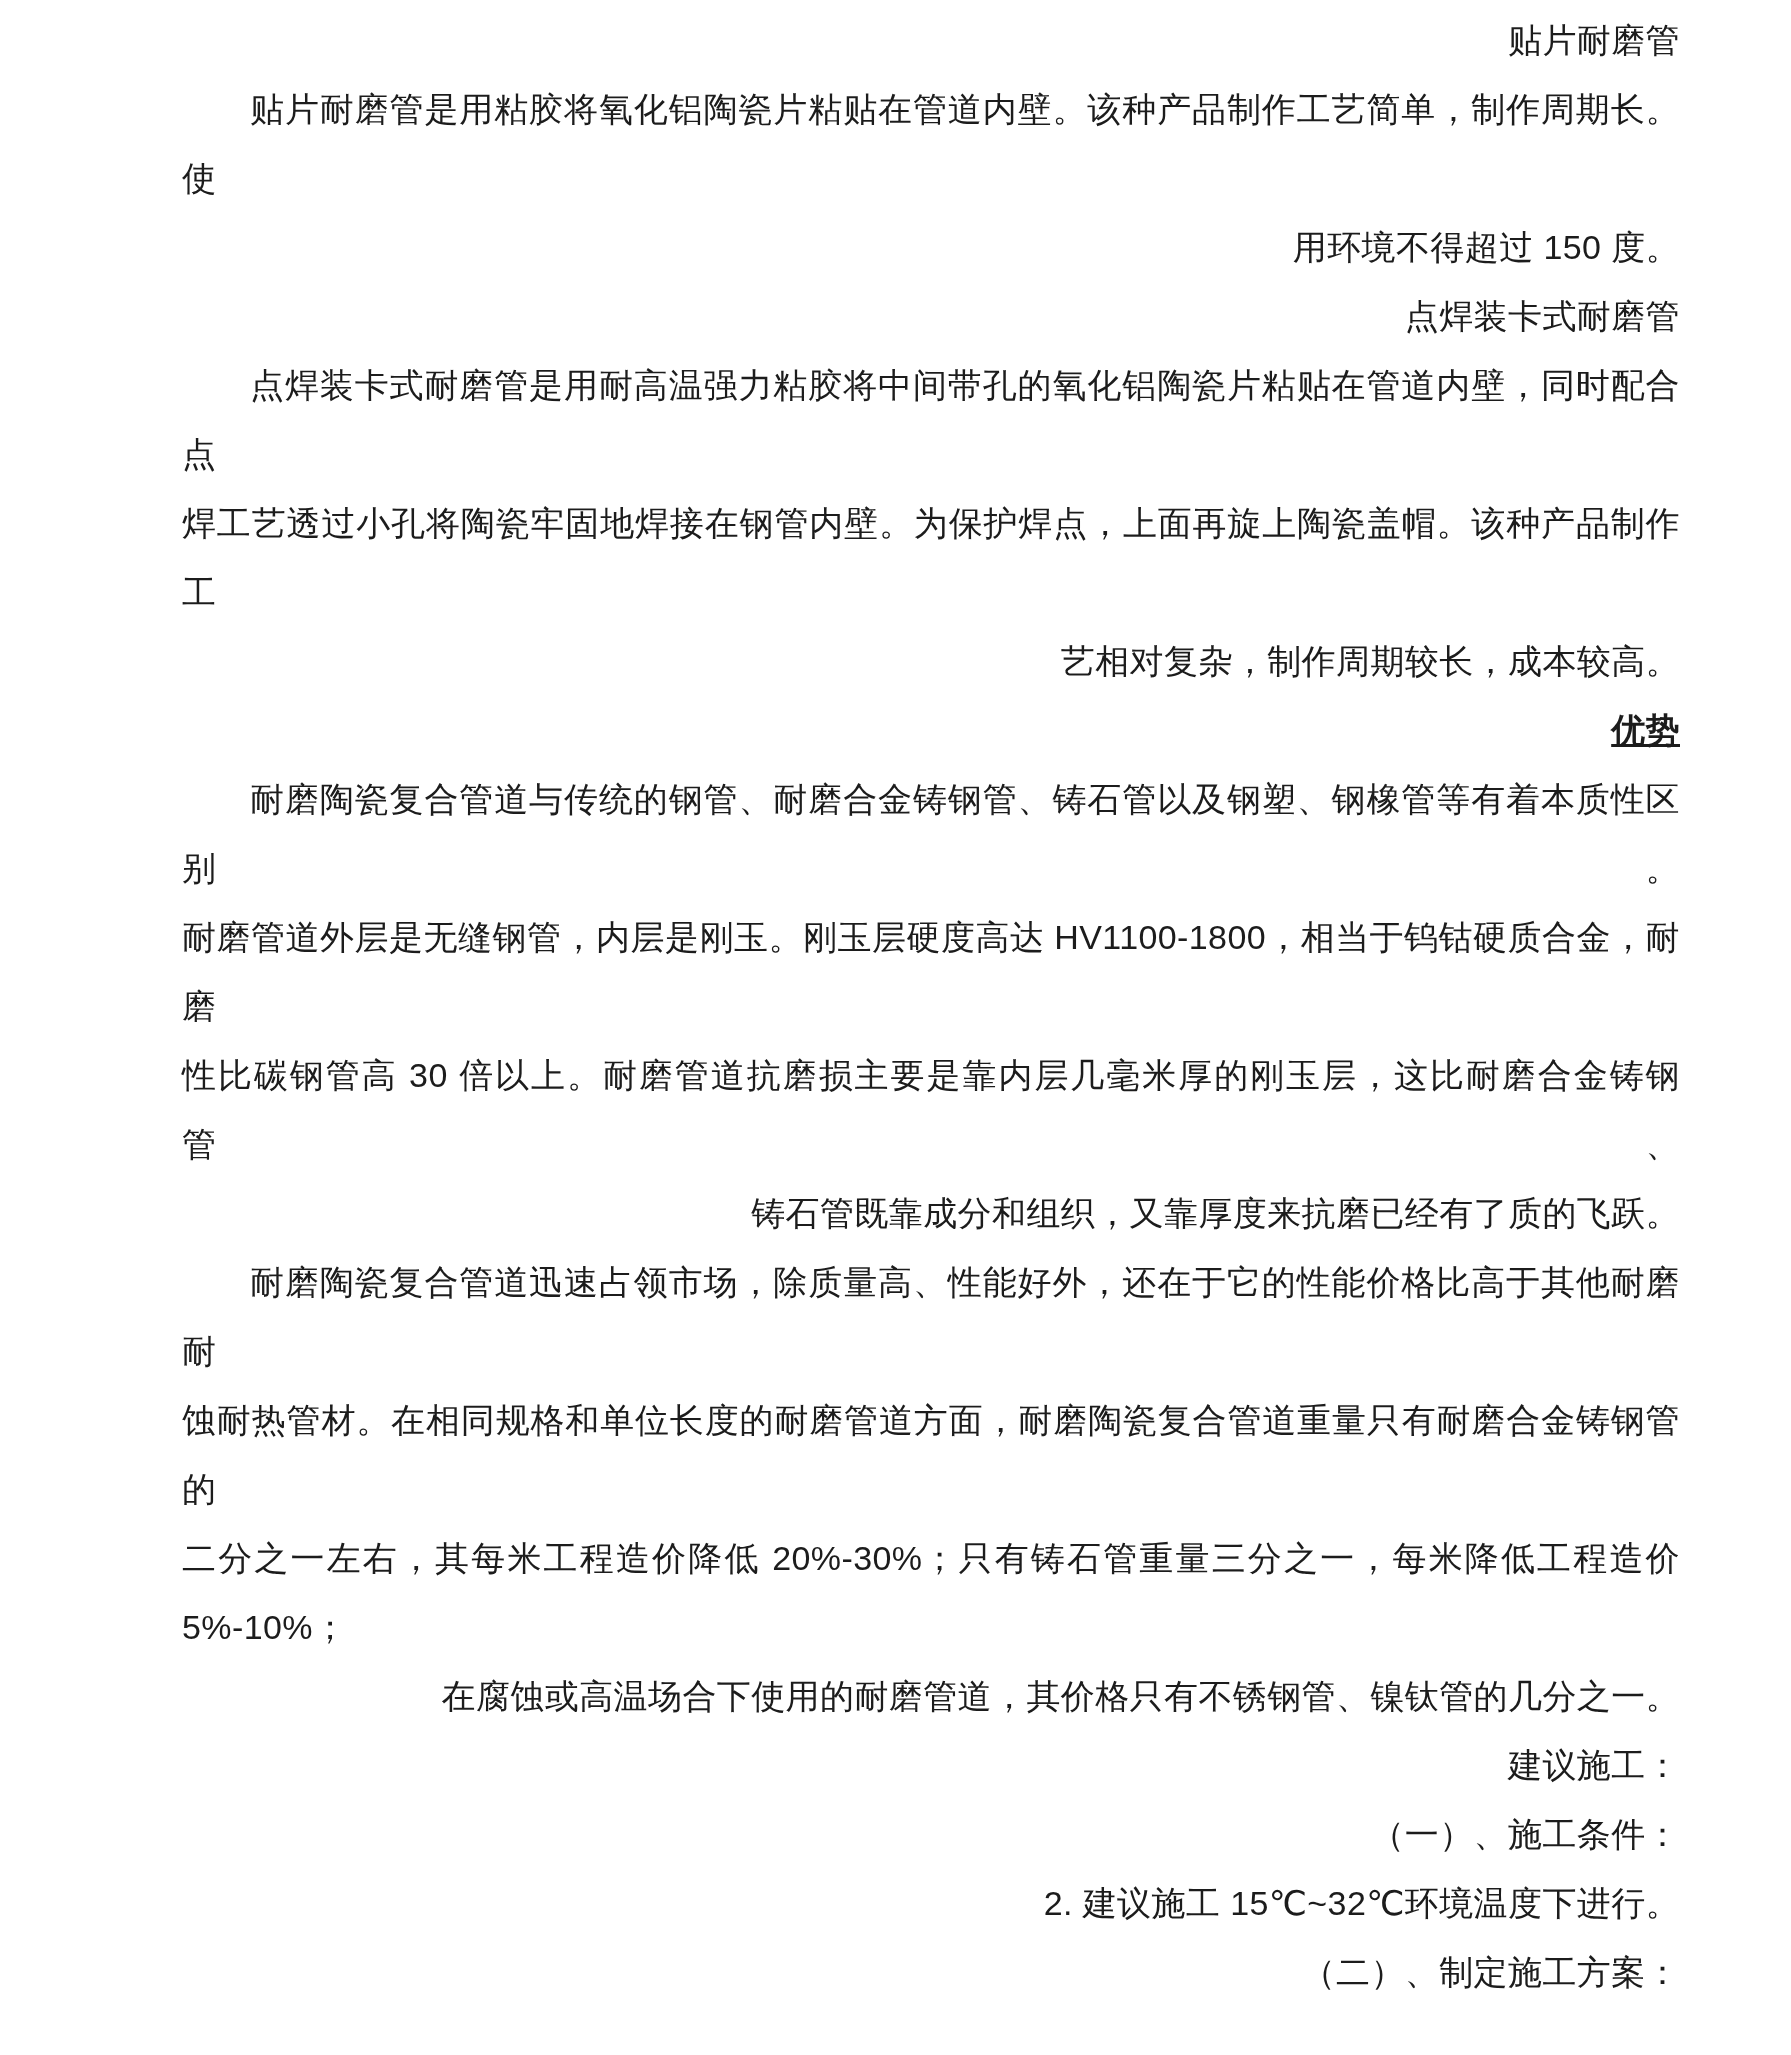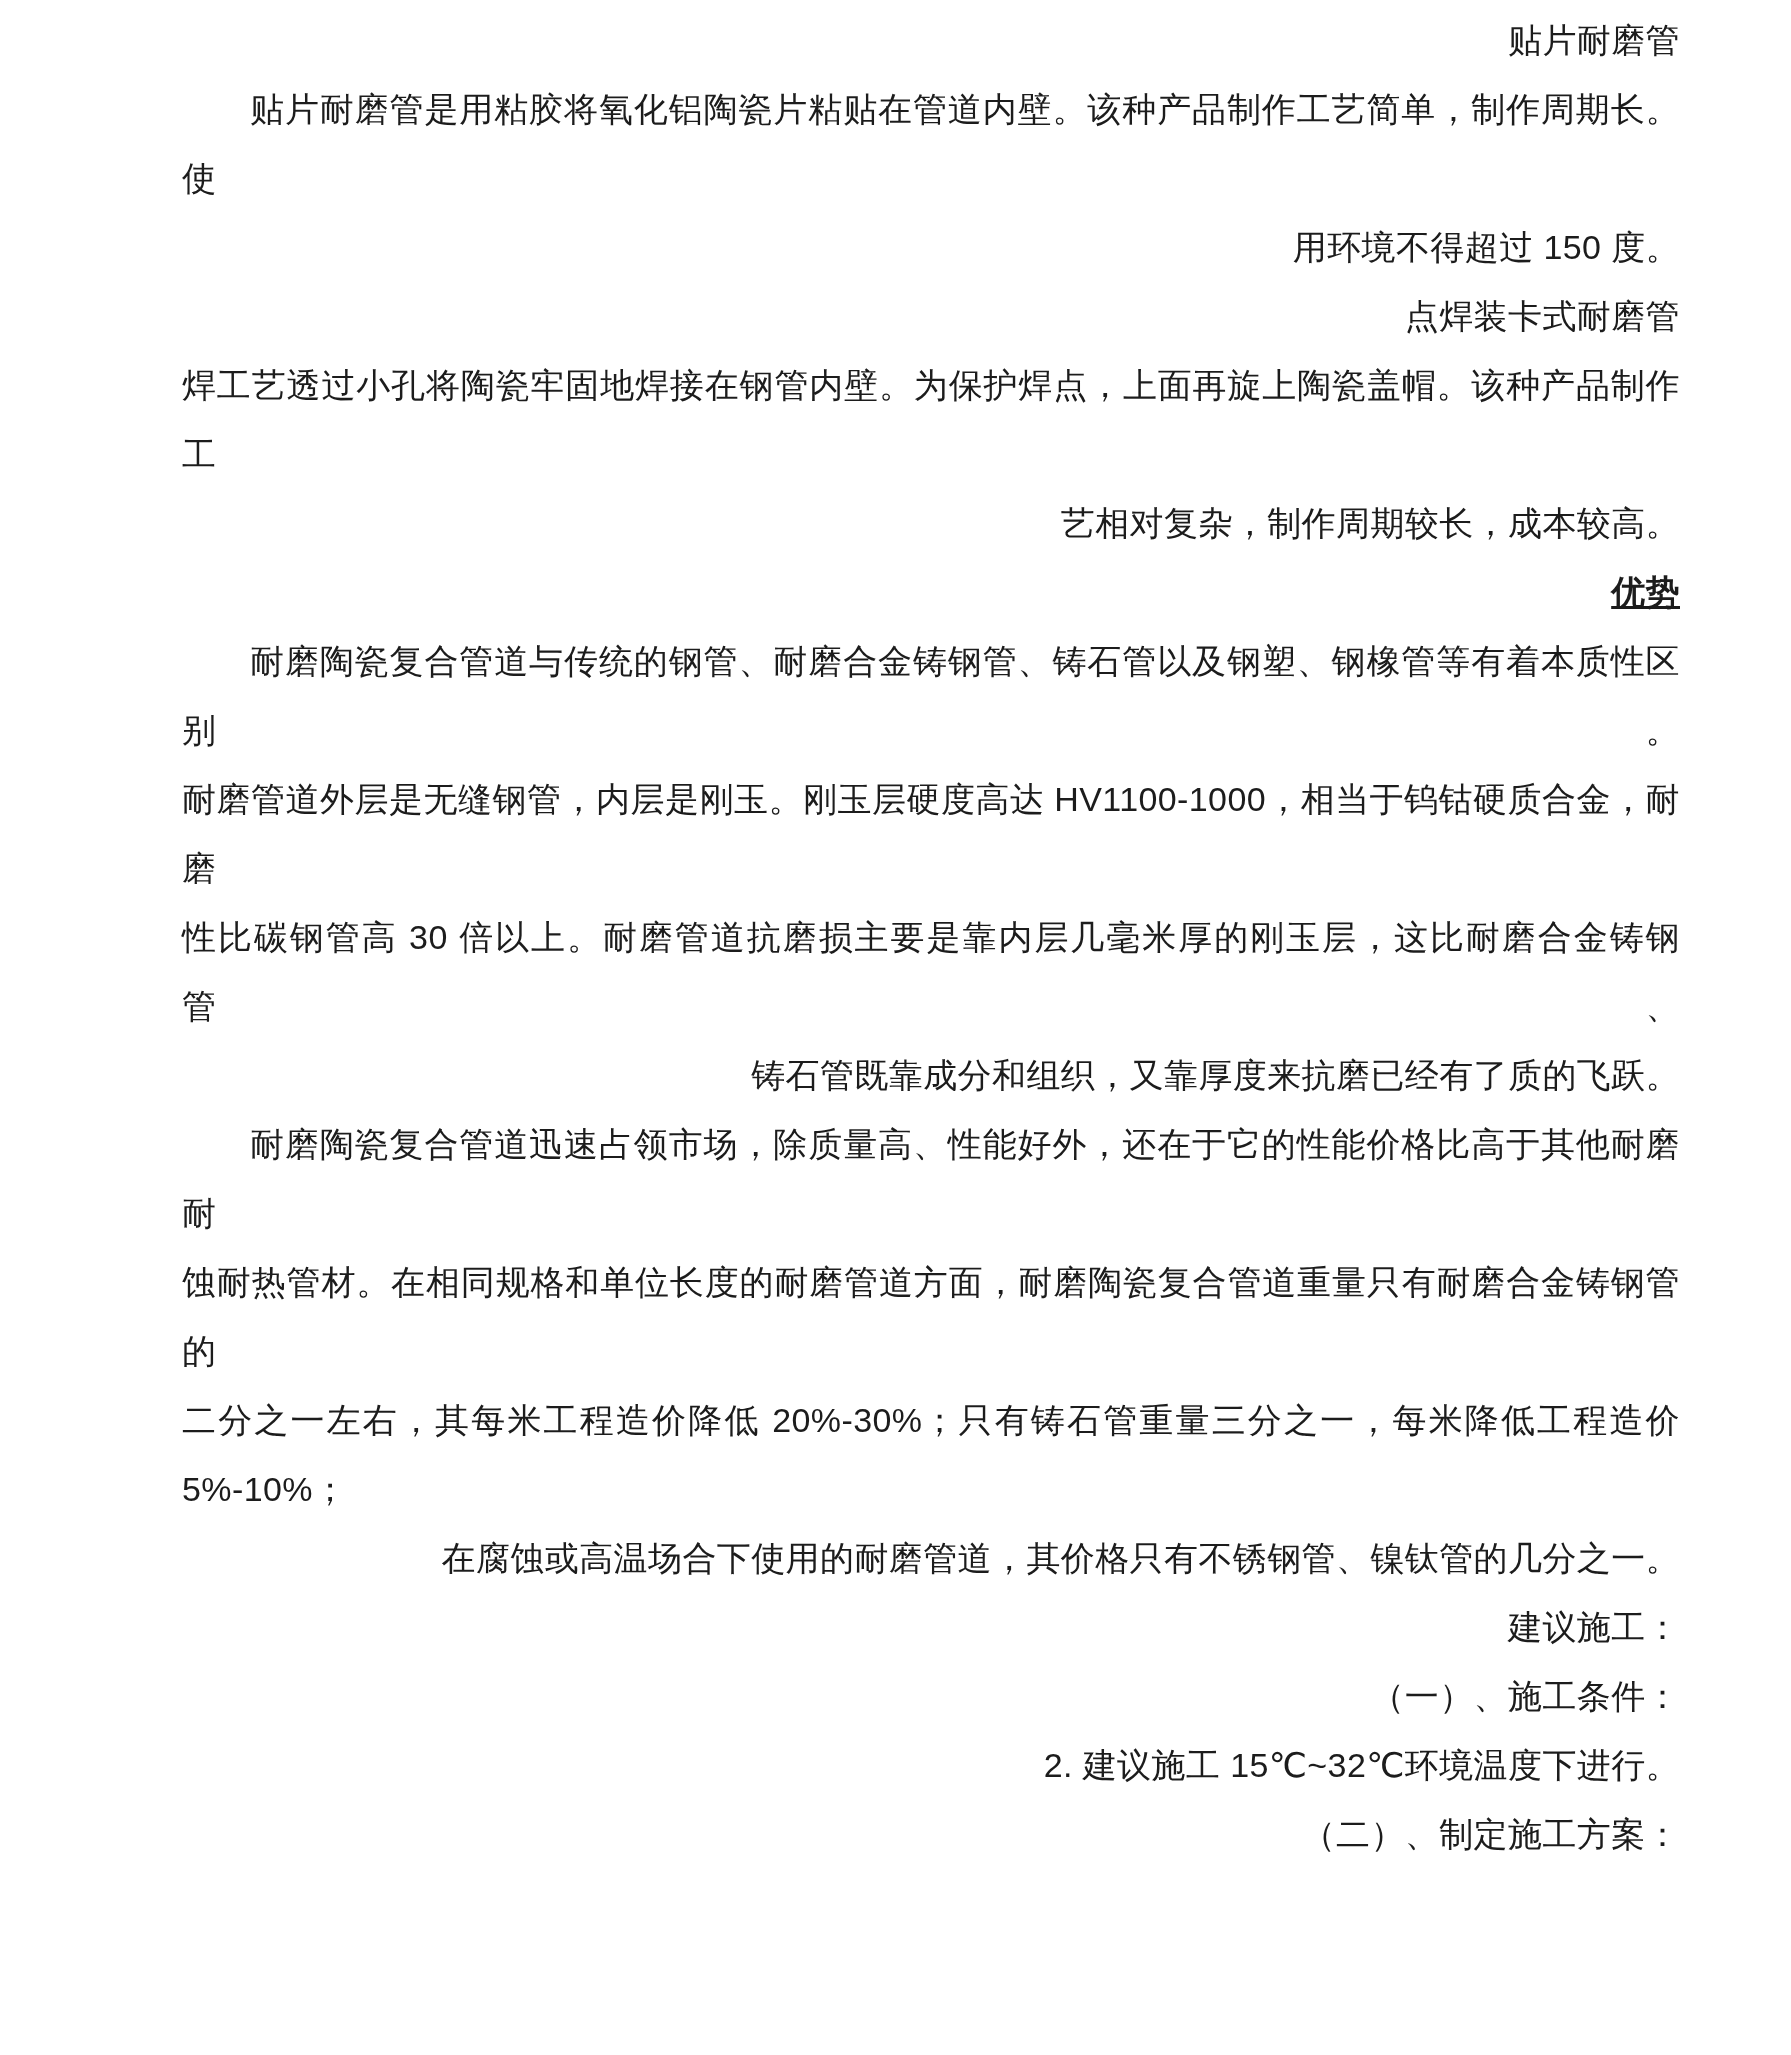--- a/index.html
+++ b/index.html
@@ -40,25 +40,26 @@
 </style>
 </head>
 <body>
 
 <div class="page">
   <div class="content">
     <div class="ln ind2">贴片耐磨管</div>
     <div class="ln ind2 fill">贴片耐磨管是用粘胶将氧化铝陶瓷片粘贴在管道内壁。该种产品制作工艺简单，制作周期长。使</div>
     <div class="ln">用环境不得超过 150 度。</div>
     <div class="ln ind2">点焊装卡式耐磨管</div>
+    <div class="ln ind2 fill">点焊装卡式耐磨管是用耐高温强力粘胶将中间带孔的氧化铝陶瓷片粘贴在管道内壁，同时配合点</div>
     <div class="ln fill">焊工艺透过小孔将陶瓷牢固地焊接在钢管内壁。为保护焊点，上面再旋上陶瓷盖帽。该种产品制作工</div>
     <div class="ln">艺相对复杂，制作周期较长，成本较高。</div>
     <div class="ln ind2 bold">优势</div>
     <div class="ln ind2 fill">耐磨陶瓷复合管道与传统的钢管、耐磨合金铸钢管、铸石管以及钢塑、钢橡管等有着本质性区别。</div>
-    <div class="ln fill">耐磨管道外层是无缝钢管，内层是刚玉。刚玉层硬度高达 HV1100-1000，相当于钨钴硬质合金，耐磨</div>
+    <div class="ln fill">耐磨管道外层是无缝钢管，内层是刚玉。刚玉层硬度高达 HV1100-1800，相当于钨钴硬质合金，耐磨</div>
     <div class="ln fill">性比碳钢管高 30 倍以上。耐磨管道抗磨损主要是靠内层几毫米厚的刚玉层，这比耐磨合金铸钢管、</div>
     <div class="ln">铸石管既靠成分和组织，又靠厚度来抗磨已经有了质的飞跃。</div>
     <div class="ln ind2 fill">耐磨陶瓷复合管道迅速占领市场，除质量高、性能好外，还在于它的性能价格比高于其他耐磨耐</div>
     <div class="ln fill">蚀耐热管材。在相同规格和单位长度的耐磨管道方面，耐磨陶瓷复合管道重量只有耐磨合金铸钢管的</div>
     <div class="ln fill">二分之一左右，其每米工程造价降低 20%-30%；只有铸石管重量三分之一，每米降低工程造价 5%-10%；</div>
     <div class="ln">在腐蚀或高温场合下使用的耐磨管道，其价格只有不锈钢管、镍钛管的几分之一。</div>
     <div class="ln ind2">建议施工：</div>
     <div class="ln ind2">（一）、施工条件：</div>
     <div class="ln ind2">2. 建议施工 15℃~32℃环境温度下进行。</div>
     <div class="ln ind2">（二）、制定施工方案：</div>

